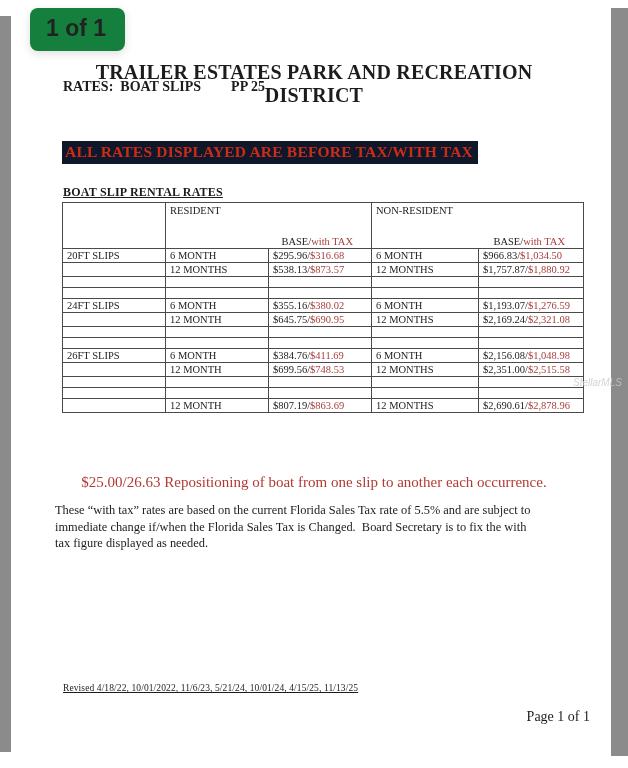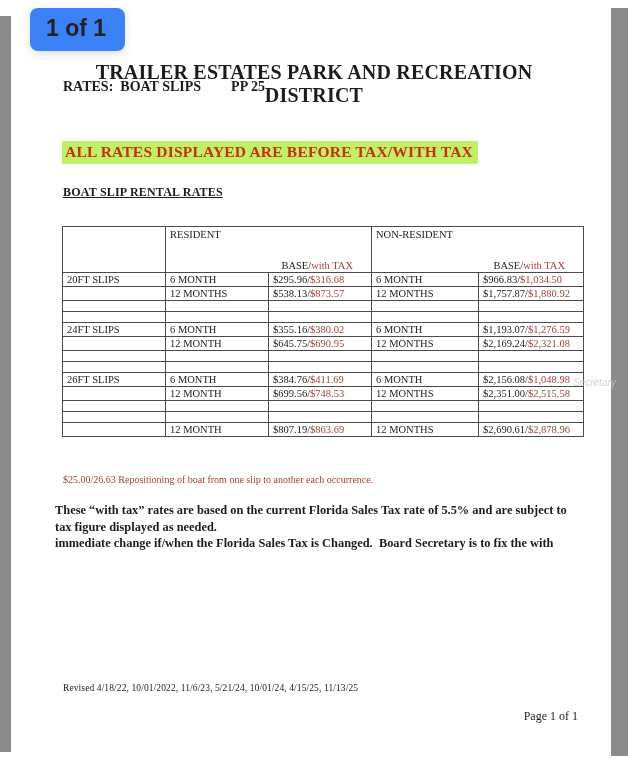--- a/index.html
+++ b/index.html
@@ -10,84 +10,84 @@
     font-family:"Liberation Serif", serif;
     color:#1c1c1c;
     overflow:hidden;
   }
   .side-bar { position:absolute; background:#8b8b8b; z-index:1; }
   .side-bar.left  { left:0;  top:16px; width:11px; height:736px; }
   .side-bar.right { right:0; top:8px;  width:17px; height:748px; }
 
   .page-badge {
     position:absolute; left:30px; top:8px; z-index:3;
-    background:#3b82f6; border-radius:8px;
+    background:#15803d; border-radius:8px;
     padding:7px 19px 9px 16px;
     box-shadow:0 3px 10px rgba(0,0,0,0.13);
     font-family:"Liberation Sans", sans-serif;
     font-weight:bold; font-size:23px; color:#222;
   }
 
   .title-line1 {
     position:absolute; left:63px; top:61px; width:502px;
     text-align:center; font-weight:bold; font-size:20px; letter-spacing:0.2px;
   }
   .title-line2 {
     position:absolute; left:63px; top:79px; width:502px;
     font-weight:bold; font-size:14px;
   }
   .title-line2 .pp { margin-left:30px; }
 
   .notice {
     position:absolute; left:62px; top:141px;
-    background:#bef264; color:#cc2b17;
+    background:#0f172a; color:#cc2b17;
     font-weight:bold; font-size:15.5px;
     padding:2px 5px 3px 3px; letter-spacing:0.2px;
   }
 
   .section-heading {
     position:absolute; left:63px; top:185px;
     font-weight:bold; font-size:12px; text-decoration:underline;
     letter-spacing:0.2px;
   }
 
   table.rates {
-    position:absolute; left:62px; top:226px;
+    position:absolute; left:62px; top:202px;
     border-collapse:collapse; table-layout:fixed;
     width:521px; font-size:10.5px;
   }
   table.rates td {
     border:1px solid #4a4a4a;
     padding:1px 4px 1px 4px;
     height:14px; vertical-align:middle;
     white-space:nowrap; overflow:hidden;
   }
   table.rates tr.blank td { height:11px; padding:0 4px; }
   table.rates td.hdr-cell { height:40px; vertical-align:top; padding-top:2px; }
   .hdr-bot { text-align:right; padding-right:14px; margin-top:20px; }
   .red { color:#a5403c; }
 
   .repositioning {
     position:absolute; left:63px; top:474px; width:502px;
-    text-align:left; color:#b13a33; font-size:10px;
+    text-align:center; color:#b13a33; font-size:15px;
   }
 
   .tax-paragraph {
     position:absolute; left:55px; top:502px; width:532px;
-    font-size:12.4px; line-height:16.6px;font-weight:bold;
+    font-size:12.4px; line-height:16.6px;
   }
 
   .revised-line {
     position:absolute; left:63px; top:683px;
-    font-size:9.5px; letter-spacing:0.1px;
+    font-size:9.5px; letter-spacing:0.1px;text-decoration:underline;
   }
 
   .page-footer {
-    position:absolute; right:50px; top:709px;
-    font-size:12px;
+    position:absolute; right:38px; top:709px;
+    font-size:14px;
   }
 
   .watermark {
     position:absolute; left:573px; top:377px; z-index:2;
     font-family:"Liberation Sans", sans-serif;
     font-size:10px; font-style:italic;
     color:rgba(200,200,200,0.8); white-space:nowrap;
   }
 </style>
 </head>
@@ -222,21 +222,21 @@
       <td>12 MONTHS</td>
       <td><span>$2,690.61/</span><span class="red">$2,878.96</span></td>
     </tr>
   </tbody>
 </table>
 
 <div class="repositioning">$25.00/26.63 Repositioning of boat from one slip to another each occurrence.</div>
 
 <div class="tax-paragraph">
   <div>These “with tax” rates are based on the current Florida Sales Tax rate of 5.5% and are subject to</div>
+  <div>immediate change if/when the Florida Sales Tax is Changed.&nbsp; Board Secretary is to fix the with</div>
   <div>tax figure displayed as needed.</div>
-  <div>immediate change if/when the Florida Sales Tax is Changed.&nbsp; Board Secretary is to fix the with</div>
 </div>
 
 <div class="revised-line">Revised 4/18/22, 10/01/2022, 11/6/23, 5/21/24, 10/01/24, 4/15/25, 11/13/25</div>
 
 <div class="page-footer">Page 1 of 1</div>
 
-<div class="watermark">Secretary</div>
+<div class="watermark">StellarMLS</div>
 
 </body></html>

